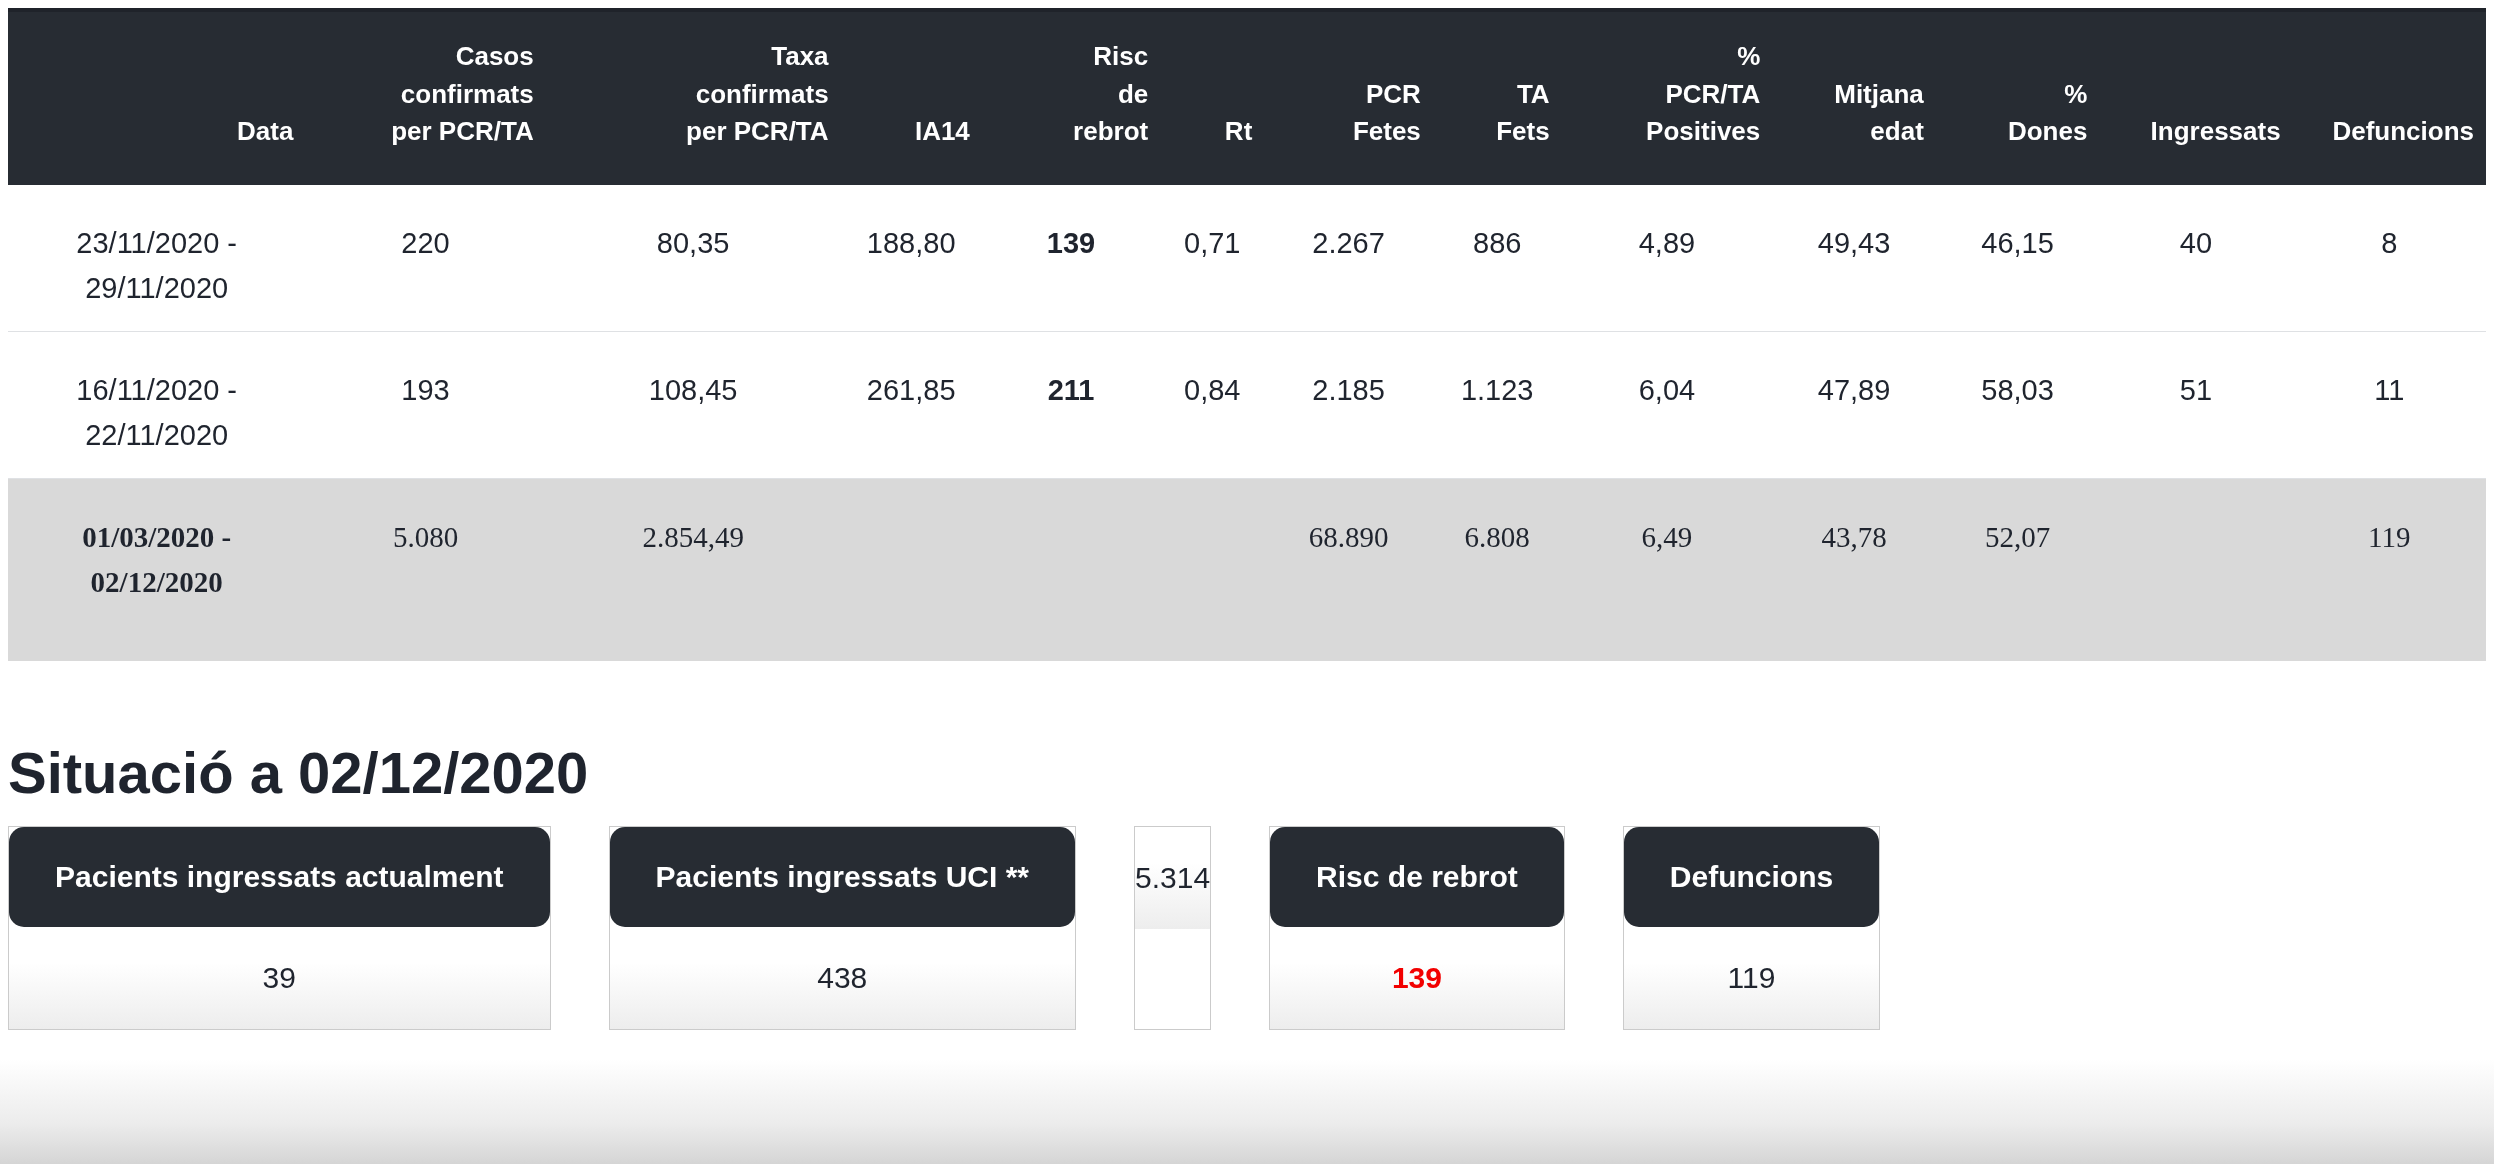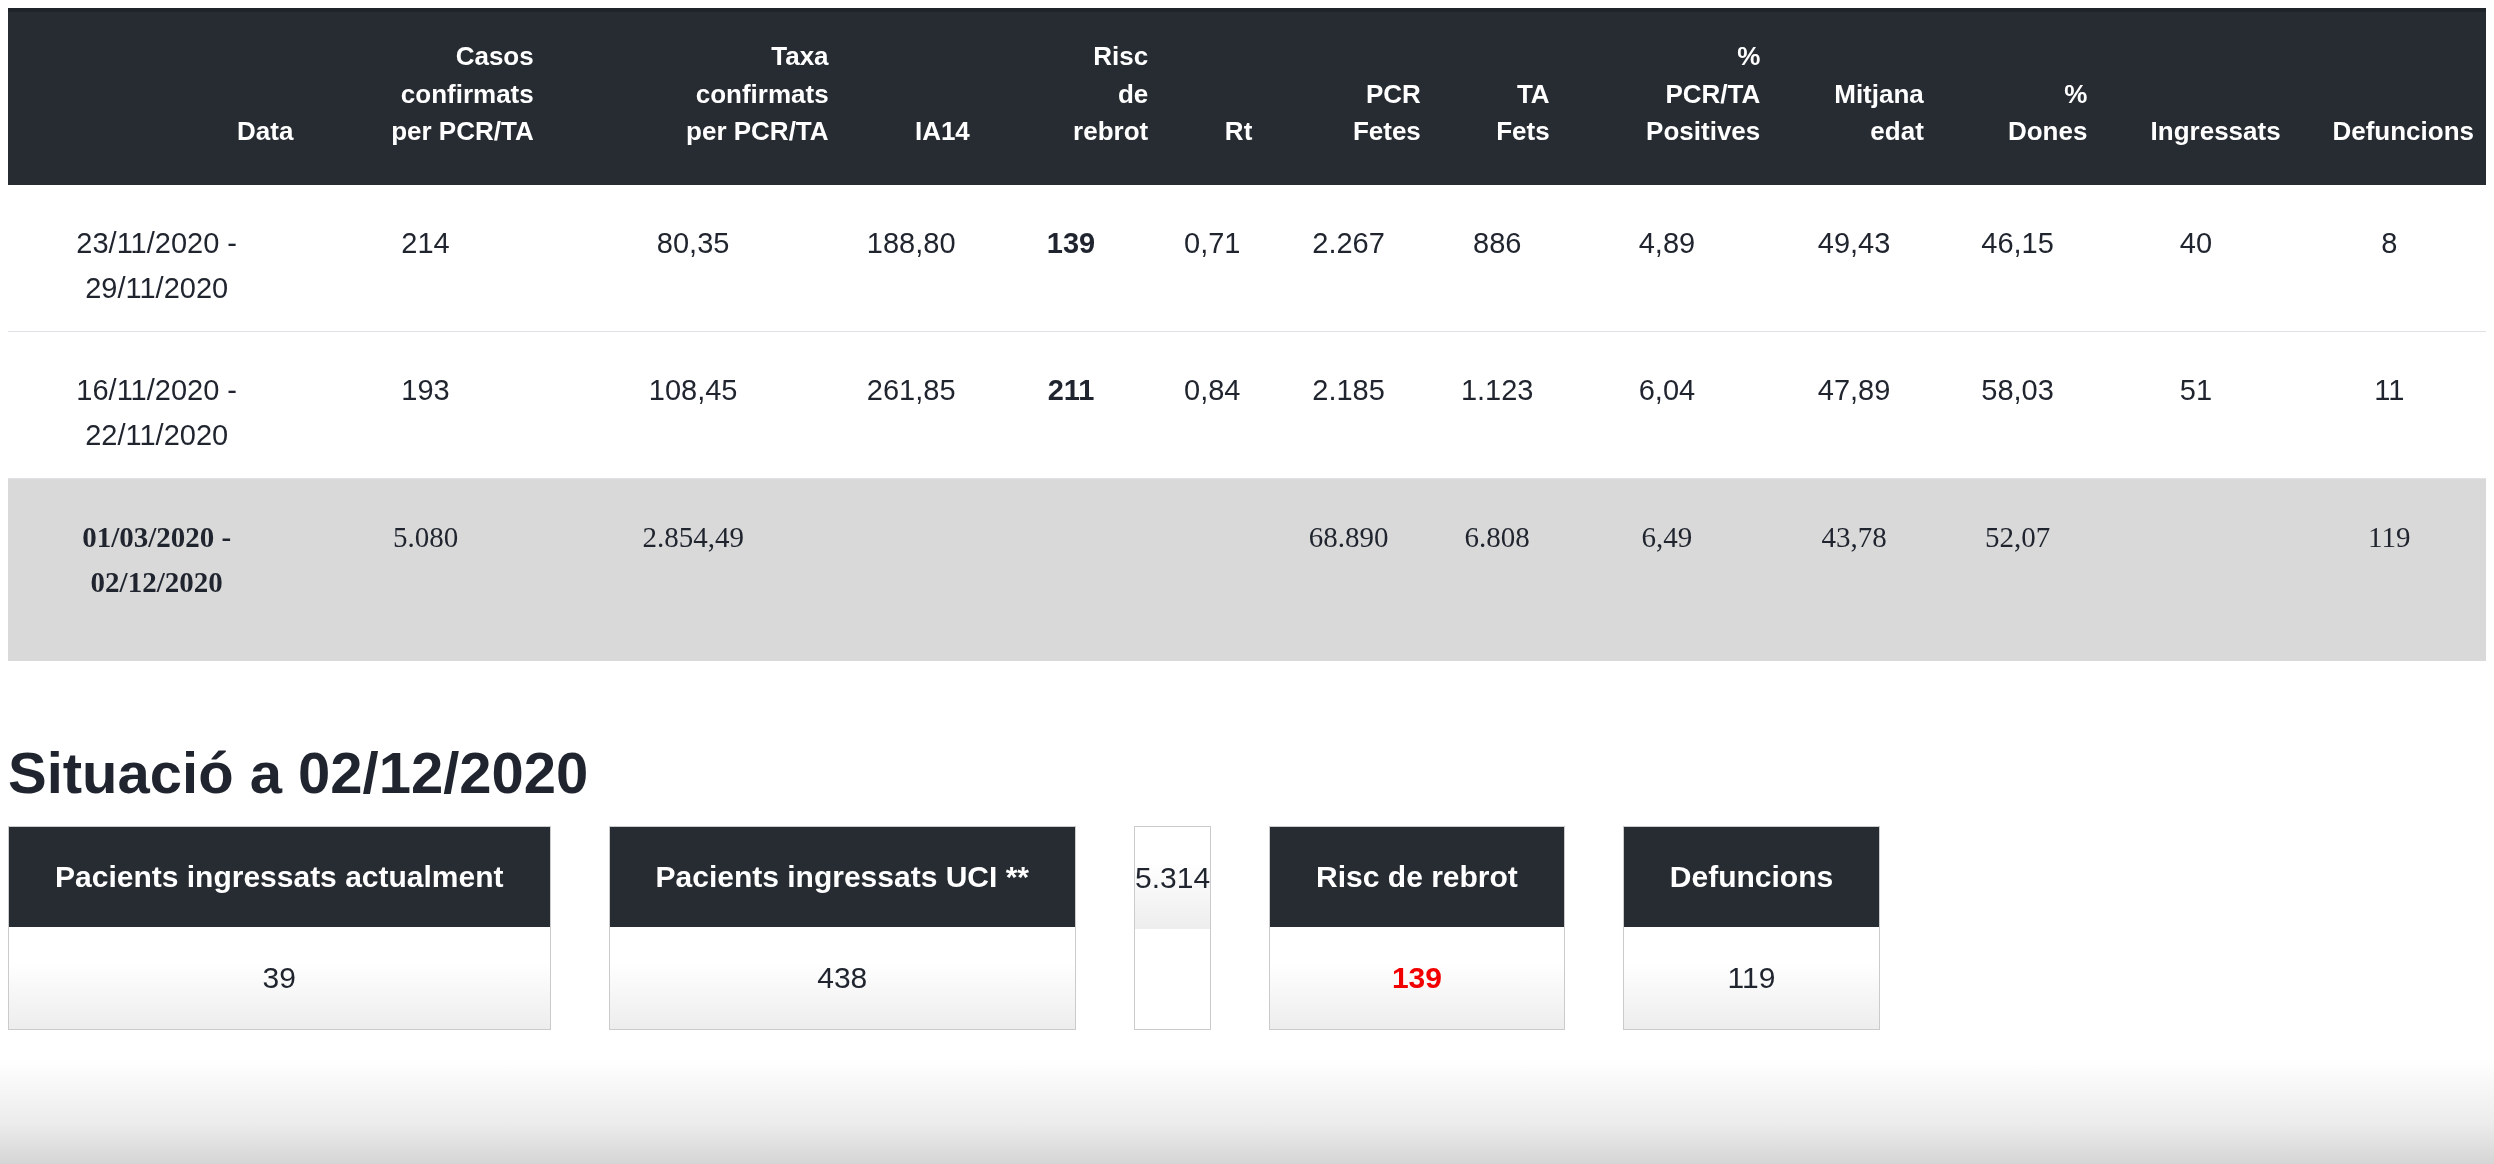--- a/index.html
+++ b/index.html
@@ -76,20 +76,21 @@
     color: #ffffff;
     font-size: 30px;
     font-weight: 700;
     height: 100px;
     display: flex;
     align-items: center;
     justify-content: center;
     text-align: center;
     padding: 0 46px;
     white-space: nowrap;
+    border-radius: 15px;
   }
   .card-body {
     height: 102px;
     display: flex;
     align-items: center;
     justify-content: center;
     font-size: 30px;
     background: linear-gradient(180deg, #ffffff 35%, #ededed 100%);
   }
 </style>
@@ -140,21 +141,21 @@
         <th>%
 Dones</th>
         <th>Ingressats</th>
         <th>Defuncions</th>
       </tr>
     </thead>
     <tbody>
       <tr>
         <td class="cell-data">23/11/2020 -
 29/11/2020</td>
-        <td>214</td>
+        <td>220</td>
         <td>80,35</td>
         <td>188,80</td>
         <td class="red">139</td>
         <td>0,71</td>
         <td>2.267</td>
         <td>886</td>
         <td>4,89</td>
         <td>49,43</td>
         <td>46,15</td>
         <td>40</td>

